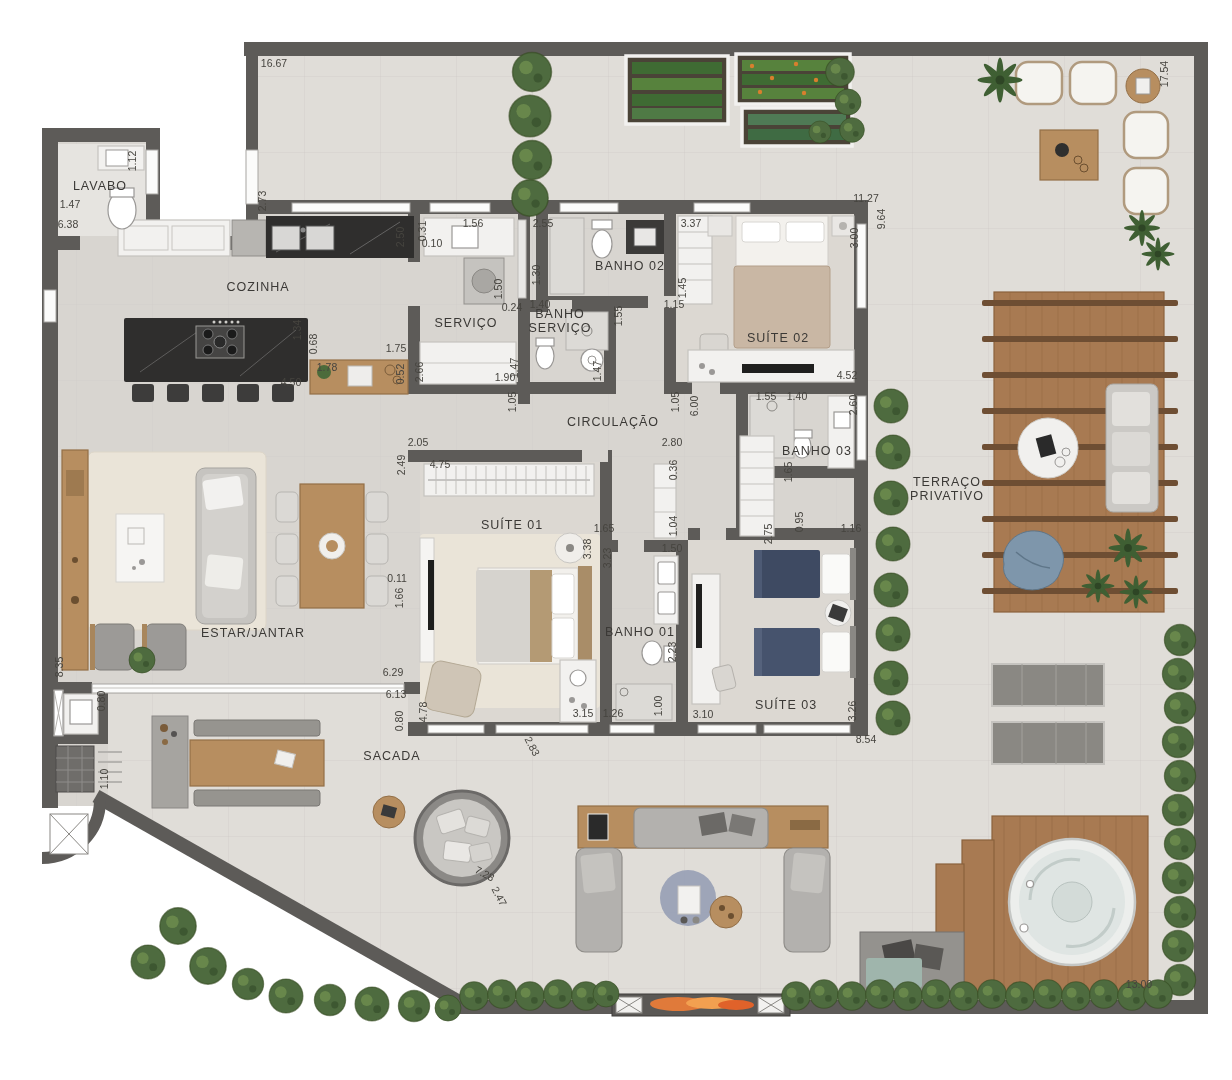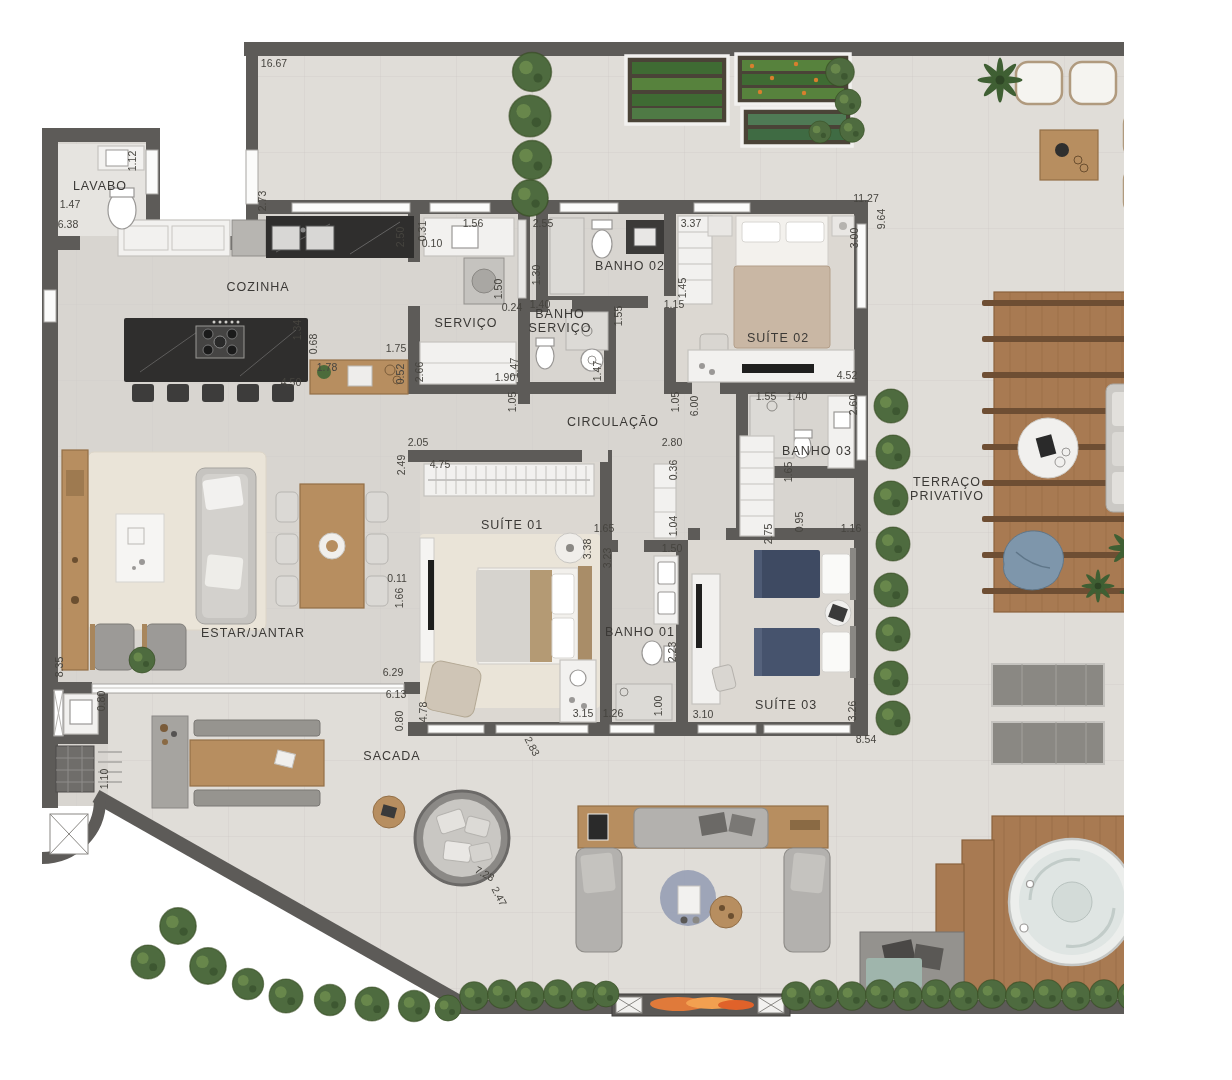--- a/index.html
+++ b/index.html
@@ -1,16 +1,16 @@
 <!DOCTYPE html>
 <html style="--wall: #5d5b58; --floor_indoor: #d8d5d0; --floor_outdoor: #e0ddd8; --carpet: #eae4d8; --wood: #b78e60; --wood_dark: #936f47; --deck: #a87a52; --green: #4e6b3f; --green_dark: #33491f; --navy: #3e4a62; --water: #dfe5e3; --fire: #e07a3a;"><head>
 <meta charset="utf-8">
 <style>
   html,body{margin:0;padding:0;background:#ffffff;}
-  #stage{position:relative;width:1124px;height:1080px;background:#ffffff;overflow:hidden;
+  #stage{position:relative;width:1232px;height:1080px;background:#ffffff;overflow:hidden;
          font-family:"Liberation Sans", sans-serif;}
   svg{display:block;}
   .wall{fill:var(--wall);}
   .wallline{stroke:var(--wall);}
   .floor-in{fill:var(--floor_indoor);}
   .floor-out{fill:var(--floor_outdoor);}
   .gap{fill:var(--floor_indoor);}
   .glass{fill:#fbfbfa;stroke:#a8a6a2;stroke-width:1;}
   .wood{fill:var(--wood);stroke:var(--wood_dark);stroke-width:1.2;}
   .deck{fill:var(--deck);stroke:#8a613c;stroke-width:1.2;}

